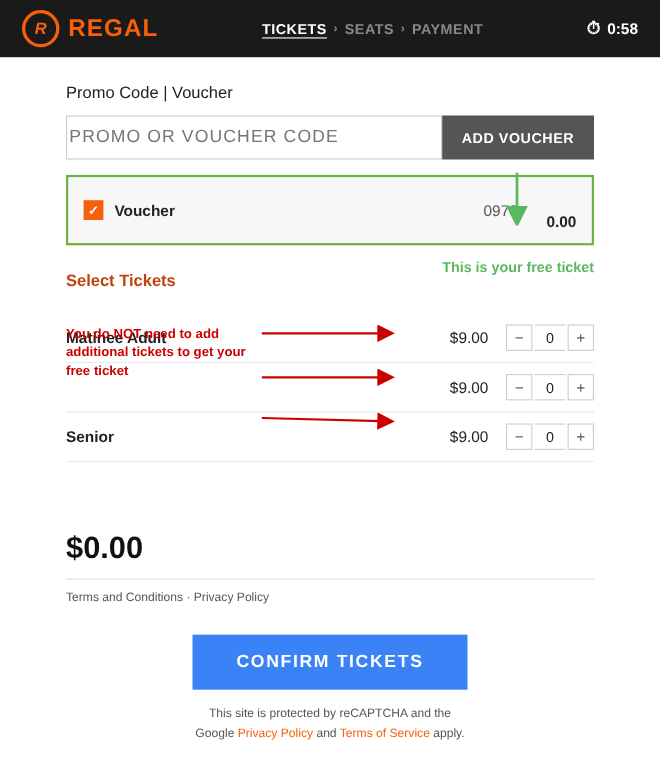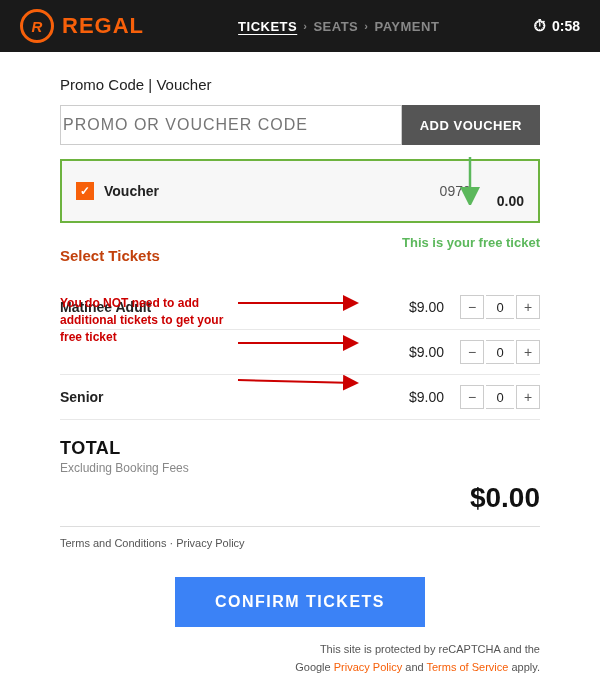--- a/index.html
+++ b/index.html
@@ -289,21 +289,21 @@
       padding: 16px 40px;
       font-size: 16px;
       font-weight: 700;
       letter-spacing: 1.5px;
       text-transform: uppercase;
       cursor: pointer;
     }
 
     
     .captcha-text {
-      text-align: right;
+      text-align: center;
       font-size: 11px;
       color: #555;
       line-height: 1.6;
     }
     .captcha-text a {
       color: #f7600a;
       text-decoration: none;
     }
 
     
@@ -420,24 +420,20 @@
           <div class="qty-btn">−</div>
           <div class="qty-value">0</div>
           <div class="qty-btn">+</div>
         </div>
       </div>
 
     </div>
   </div>
 
   <div class="total-section">
-    <div class="total-left">
-      <div class="total-label">TOTAL</div>
-      <div class="total-sub">Excluding Booking Fees</div>
-    </div>
     <div class="total-amount">$0.00</div>
   </div>
 
   <div class="terms-row">
     <span>Terms and Conditions · Privacy Policy</span>
   </div>
 
   <div class="confirm-btn-area">
     <button class="confirm-btn">CONFIRM TICKETS</button>
   </div>

